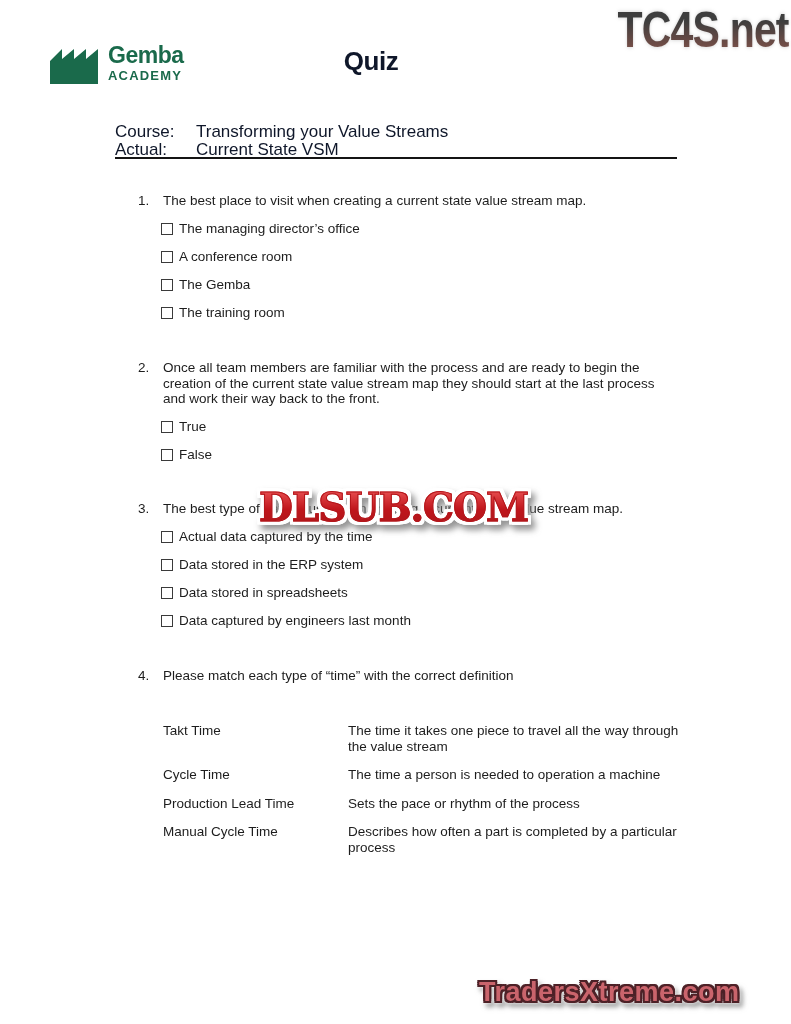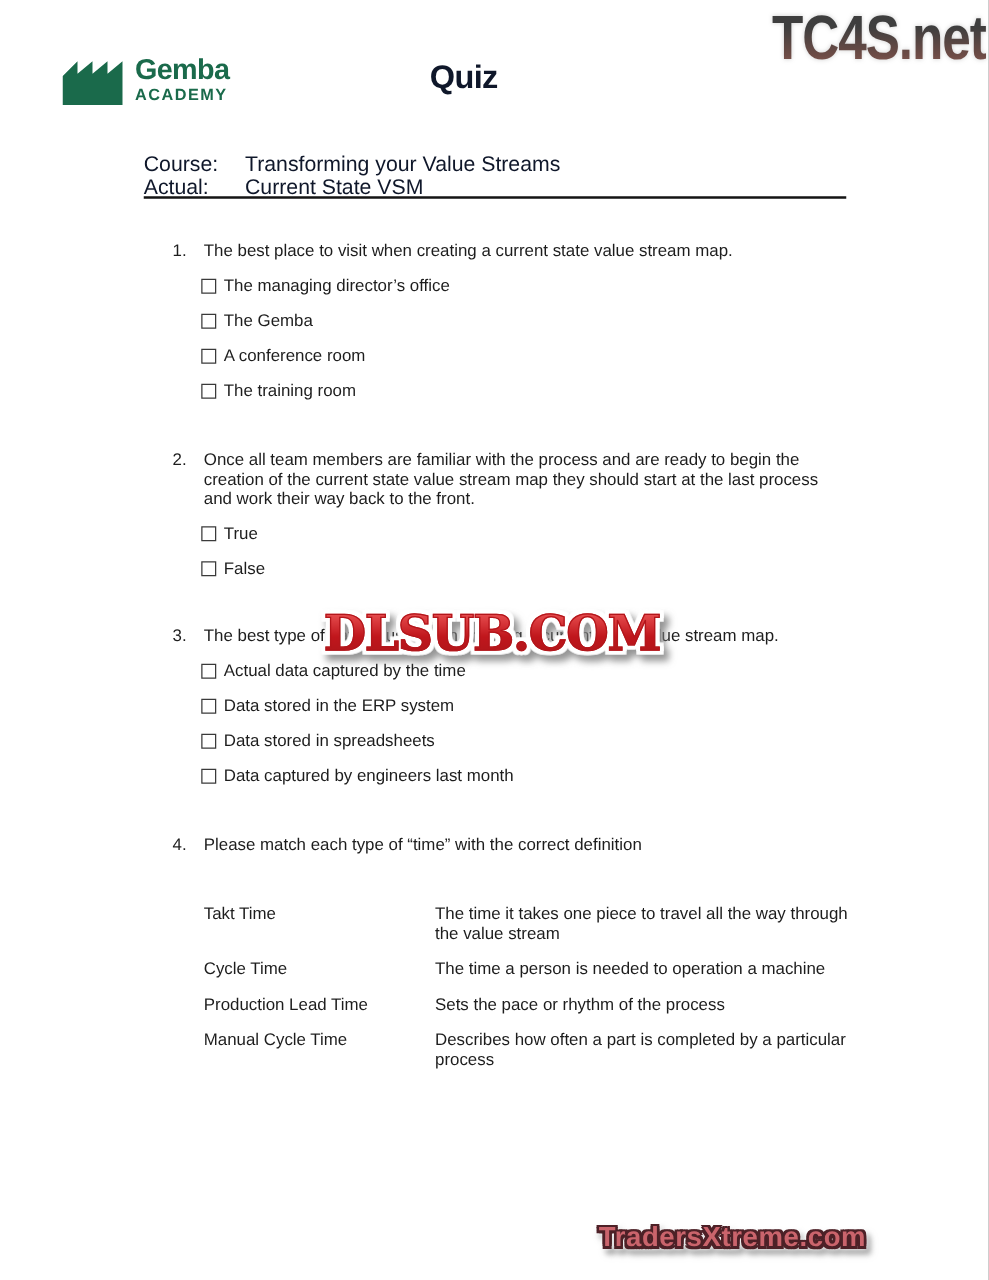--- a/index.html
+++ b/index.html
@@ -65,21 +65,21 @@
     -webkit-background-clip:text; background-clip:text; color:transparent;
     -webkit-text-stroke:1px #b3161b;
     filter:
       drop-shadow(-3px 0 0 #fff) drop-shadow(3px 0 0 #fff)
       drop-shadow(0 -3px 0 #fff) drop-shadow(0 3px 0 #fff)
       drop-shadow(4px 5px 3px rgba(130,130,130,.85));
   }
 
   .traders {
     position:absolute; left:479px; top:977px;
-    font-size:22px; font-weight:bold; letter-spacing:0.5px; white-space:nowrap;
+    font-size:27px; font-weight:bold; letter-spacing:0.5px; white-space:nowrap;
     color:#ca646c;
     text-shadow:
       -2px -2px 0 #4d2127, 2px -2px 0 #4d2127, -2px 2px 0 #4d2127, 2px 2px 0 #4d2127,
       -2px 0 0 #4d2127, 2px 0 0 #4d2127, 0 -2px 0 #4d2127, 0 2px 0 #4d2127;
     filter:drop-shadow(0 0 1.5px #fff) drop-shadow(3px 4px 2px rgba(150,150,150,.8));
   }
 </style>
 </head>
 <body>
 
@@ -116,25 +116,25 @@
       <span class="qnum">1.</span>
       <span class="qtext">The best place to visit when creating a current state value stream map.</span>
     </div>
     <div class="options">
       <div class="option">
         <span class="checkbox"></span>
         <span>The managing director’s office</span>
       </div>
       <div class="option">
         <span class="checkbox"></span>
+        <span>A conference room</span>
+      </div>
+      <div class="option">
+        <span class="checkbox"></span>
         <span>The Gemba</span>
-      </div>
-      <div class="option">
-        <span class="checkbox"></span>
-        <span>A conference room</span>
       </div>
       <div class="option">
         <span class="checkbox"></span>
         <span>The training room</span>
       </div>
     </div>
   </div>
 
   <div class="question" style="top:360px">
     <div class="qrow">

